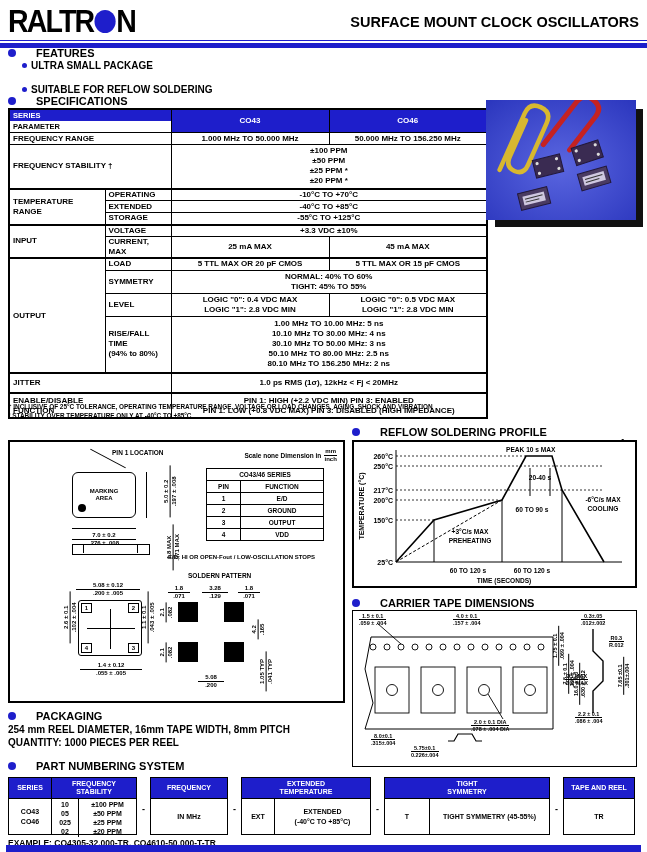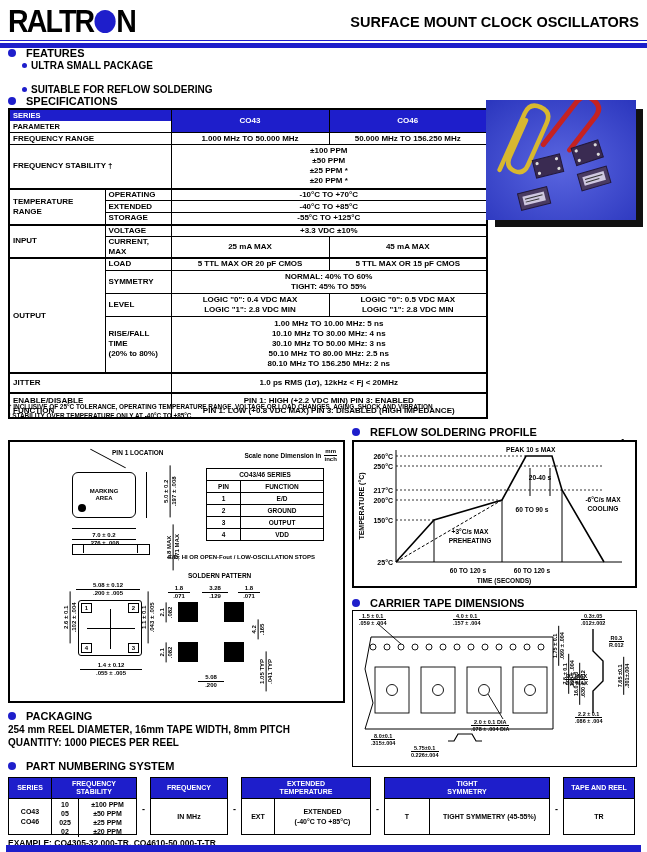--- a/index.html
+++ b/index.html
@@ -18,21 +18,21 @@
   
   .logo{left:8px;top:4px;font-weight:900;font-size:31px;letter-spacing:-2px;
         transform:scaleX(.92);transform-origin:left;white-space:nowrap;}
   .logo .o-dot{display:inline-block;width:23px;height:23px;border-radius:50%;
         background:var(--blue);margin:0 1px -1px 1px;}
   .doc-title{right:8px;top:14px;width:340px;text-align:right;font-weight:bold;font-size:14.5px;}
   .rule-thin{left:0;top:40px;width:647px;height:1px;background:var(--blue);}
   .rule-thick{left:0;top:43px;width:647px;height:5px;background:var(--blue);}
 
   
-  .sec-head{font-weight:bold;font-size:11px;display:flex;align-items:center;gap:10px;}
+  .sec-head{font-weight:bold;font-size:11px;display:flex;align-items:center;gap:20px;}
   .sec-head .bullet{width:8px;height:8px;border-radius:50%;background:var(--blue);flex:0 0 auto;}
   .feat-item{font-weight:bold;font-size:10px;display:flex;align-items:center;gap:4px;}
   .feat-item .dot{width:5px;height:5px;border-radius:50%;background:var(--blue);flex:0 0 auto;}
   .series-title{left:330px;top:52px;width:300px;text-align:center;
         font-weight:bold;font-style:italic;font-size:13.5px;}
 
   
   table.spec{left:8px;top:108px;border-collapse:collapse;table-layout:fixed;
         font-size:8px;font-weight:bold;}
   table.spec td{border:1px solid #000;text-align:center;vertical-align:middle;
@@ -186,21 +186,21 @@
         <div>LOGIC "1": 2.8 VDC MIN</div>
       </td>
       <td>
         <div>LOGIC "0": 0.5 VDC MAX</div>
         <div>LOGIC "1": 2.8 VDC MIN</div>
       </td>
     </tr>
     <tr style="height:57px">
       <td class="lbl">
         <div>RISE/FALL TIME</div>
-        <div>(20% to 80%)</div>
+        <div>(94% to 80%)</div>
       </td>
       <td colspan="2">
         <div>1.00 MHz TO 10.00 MHz: 5 ns</div>
         <div>10.10 MHz TO 30.00 MHz: 4 ns</div>
         <div>30.10 MHz TO 50.00 MHz: 3 ns</div>
         <div>50.10 MHz TO 80.00 MHz: 2.5 ns</div>
         <div>80.10 MHz TO 156.250 MHz: 2 ns</div>
       </td>
     </tr>
     <tr class="thick" style="height:20px">

